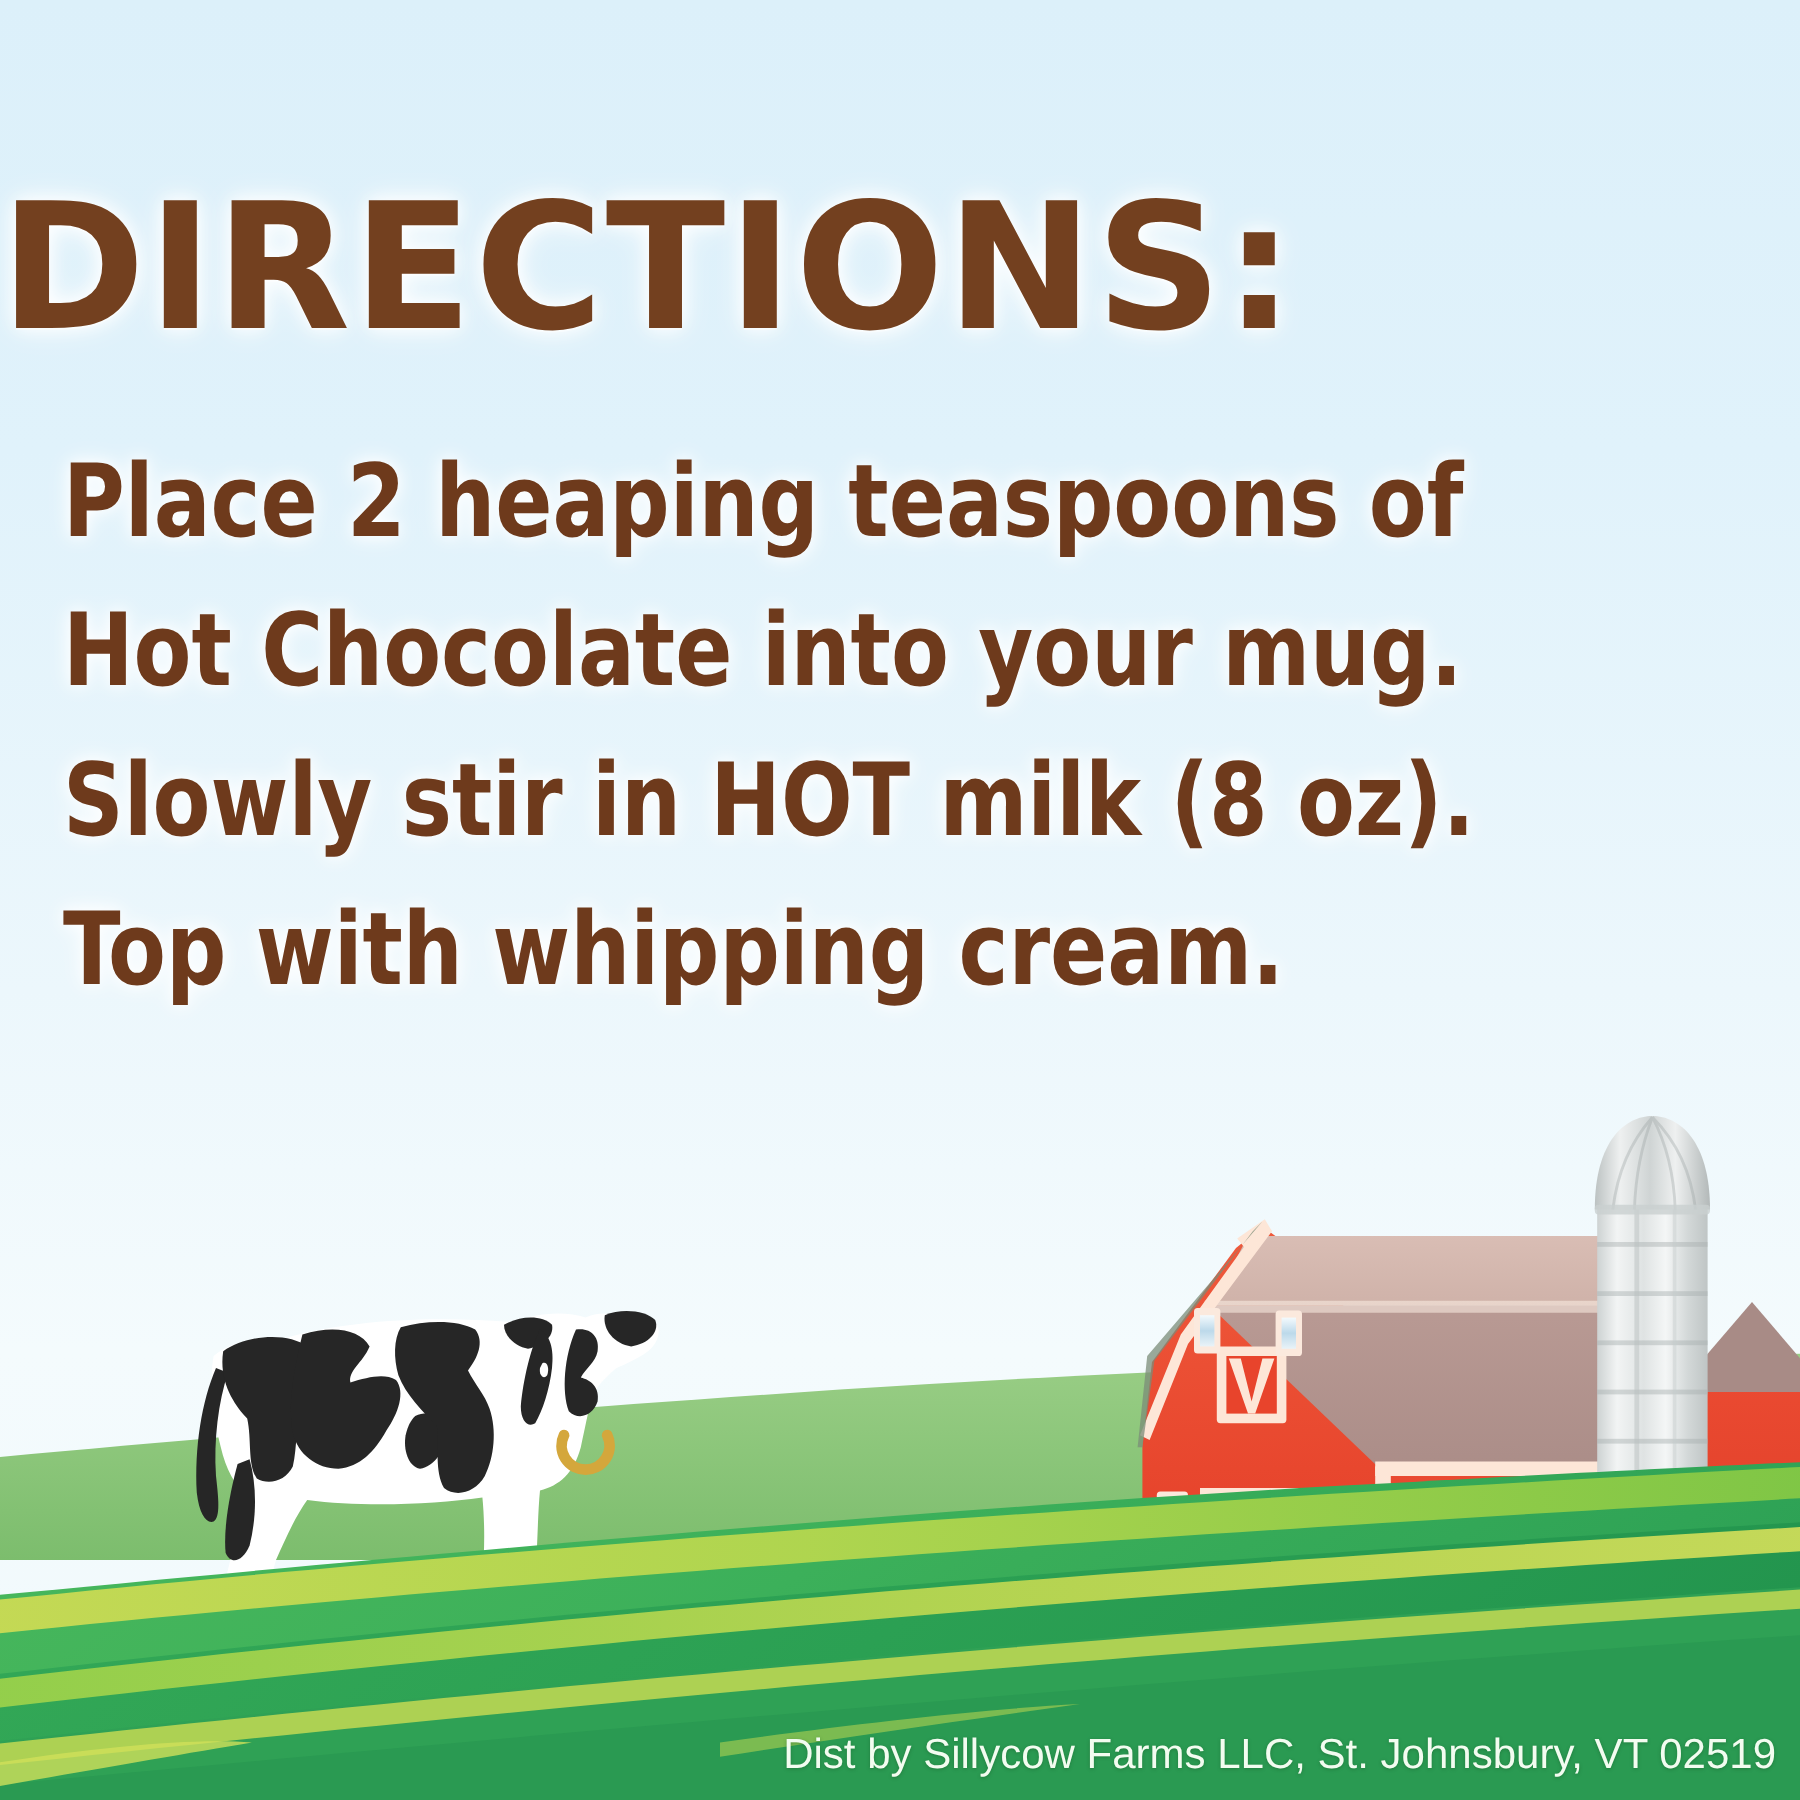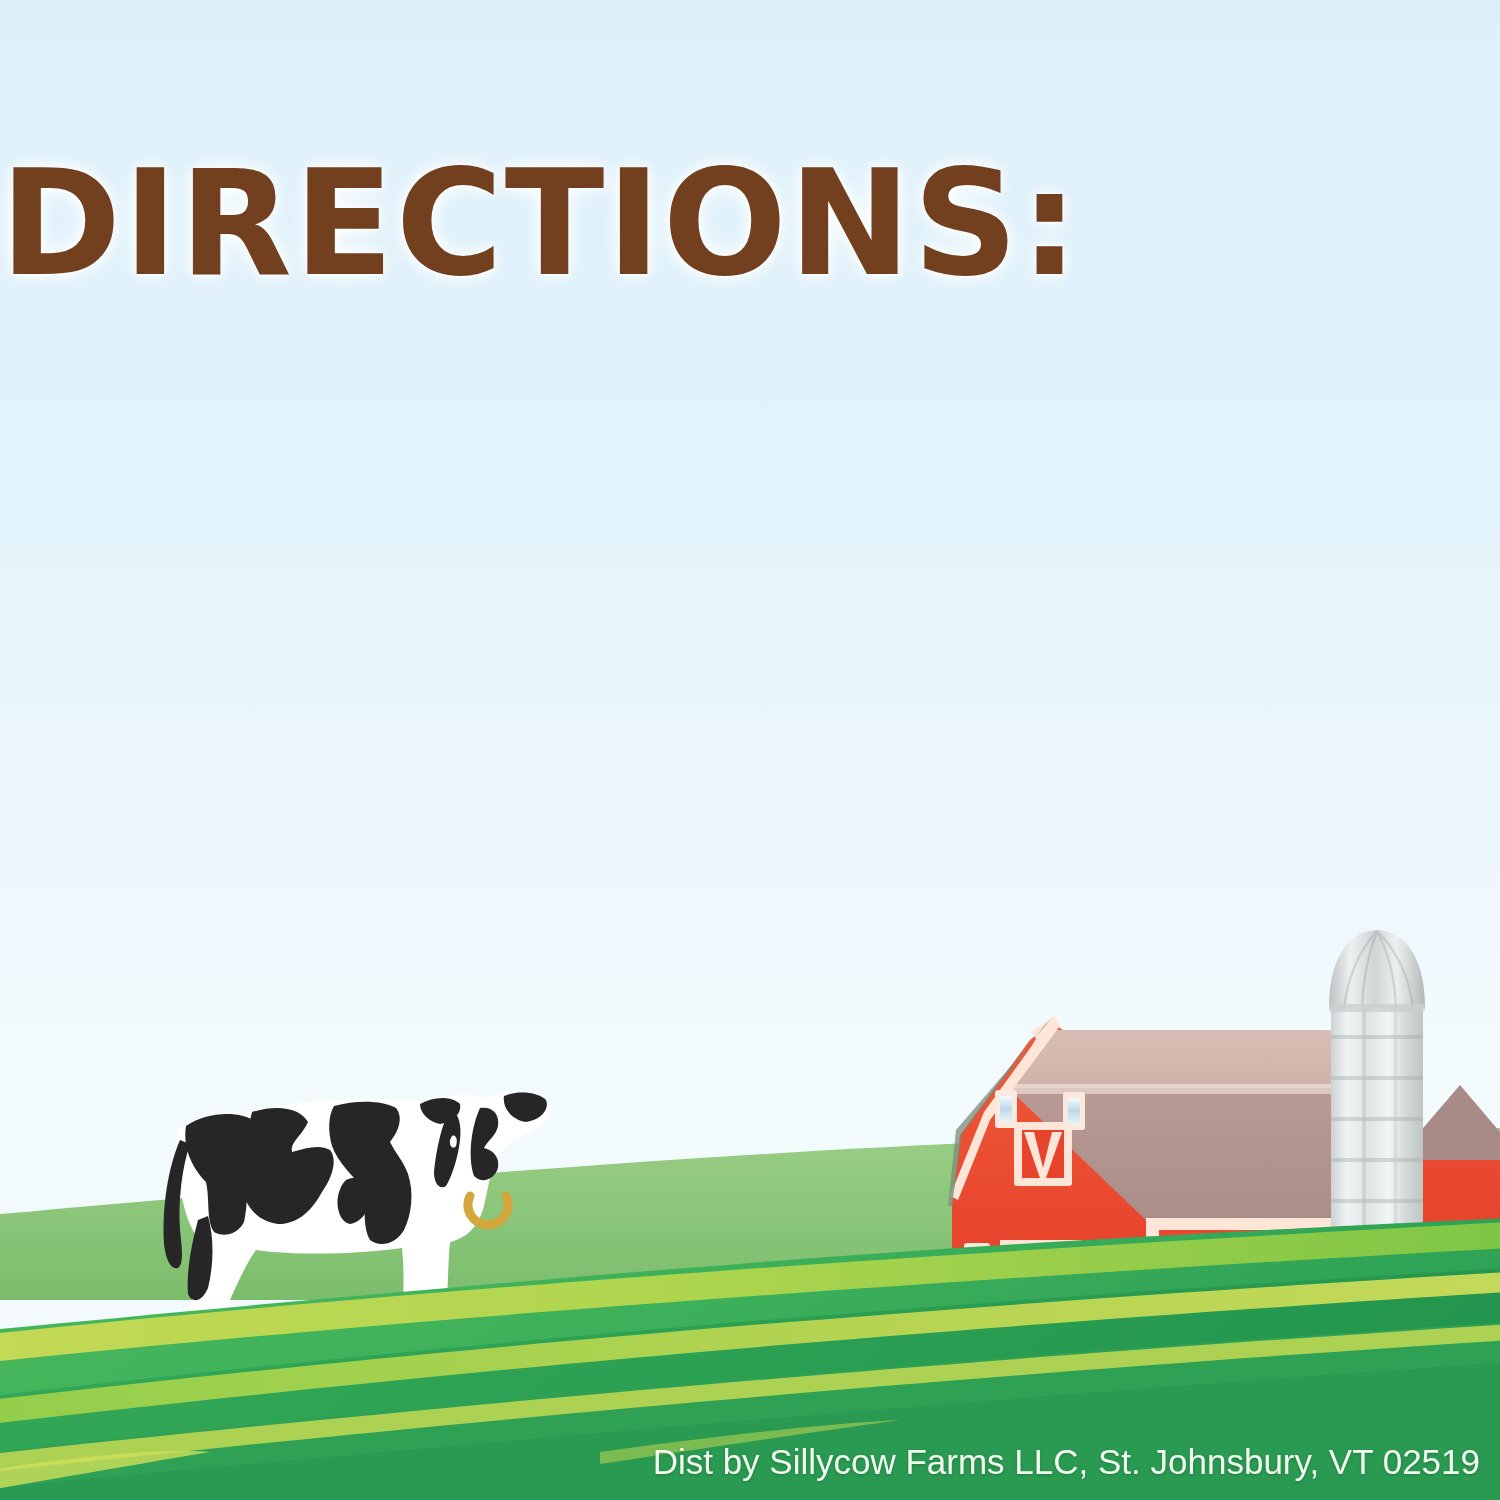--- a/index.html
+++ b/index.html
@@ -368,17 +368,23 @@
 
       <path d="M -10 1500 L -10 1488 C 380 1452, 900 1404, 1510 1362 L 1510 1500 Z" fill="#2a9a52"></path>
 
       <path d="M -10 1470 C 80 1456, 160 1448, 210 1452 C 150 1462, 70 1476, -10 1490 Z" fill="#cfe05a" opacity="0.8"></path>
       <path d="M 600 1452 C 700 1438, 820 1424, 900 1420 C 800 1434, 690 1450, 600 1464 Z" fill="#bdd751" opacity="0.55"></path>
     </g>
   </svg>
 
   <div class="text-wrap">
     <div class="title">DIRECTIONS:</div>
+    <div class="body-lines">
+      <div class="body-line">Place 2 heaping teaspoons of</div>
+      <div class="body-line">Hot Chocolate into your mug.</div>
+      <div class="body-line">Slowly stir in HOT milk (8 oz).</div>
+      <div class="body-line">Top with whipping cream.</div>
+    </div>
   </div>
 
   <div class="footer">Dist by Sillycow Farms LLC, St. Johnsbury, VT 02519</div>
 
 </div>
 
 </body></html>

